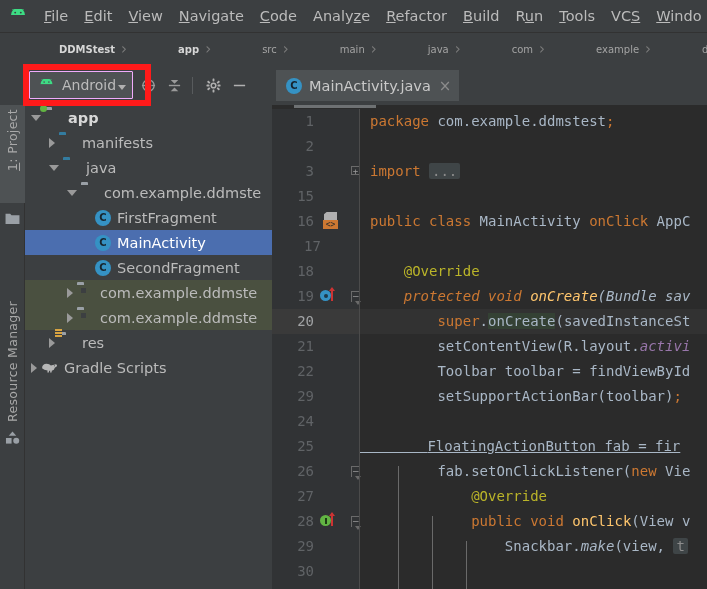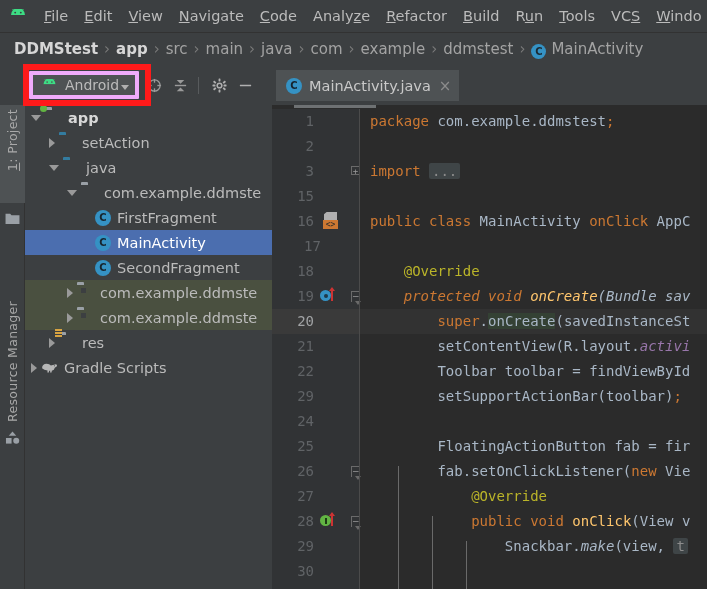--- a/index.html
+++ b/index.html
@@ -38,21 +38,21 @@
   .menu-item .mn { text-decoration: underline; }
 
   
   #breadcrumb {
     position: absolute; left: 0; top: 33px; width: 707px; height: 32px;
     background: #3c3f41;
     display: flex; align-items: center;
     white-space: nowrap; overflow: hidden;
     padding-left: 14px;
   }
-  .crumb { color: #a3a3a3; font-size: 15px; }
+  .crumb { color: #a3a3a3; font-size: 10px; margin-left: 45px; }
   .crumb.strong { color: #d6d6d6; font-weight: bold; }
   .crumb-sep { color: #7a7a7a; font-size: 15px; margin: 0 6px; }
   .crumb-cicon {
     display: inline-flex; align-items: center; justify-content: center;
     width: 15px; height: 15px; border-radius: 50%;
     background: #3592c4; color: #1b2a33;
     font-size: 10px; font-weight: bold;
     margin-right: 5px; position: relative; top: 2px;
     font-family: "DejaVu Sans", sans-serif;
   }
@@ -64,21 +64,21 @@
   }
   #tw-header {
     position: absolute; left: 25px; top: 0px; width: 247px; height: 40px;
     background: #3c3f41;
     display: flex; align-items: center;
   }
   #android-tab {
     display: flex; align-items: center;
     height: 28px; padding: 0 6px 0 8px;
     background: #4e5254;
-    border: 4px solid #f0abfc;
+    border: 1px solid #f0abfc;
     margin-left: 4px;
     border-radius: 1px;
   }
   #android-tab .lbl { color: #bbbbbb; font-size: 14px; margin-left: 7px; }
   .tri-down {
     width: 0; height: 0;
     border-left: 4.5px solid transparent;
     border-right: 4.5px solid transparent;
     border-top: 5px solid #b0b0b0;
     margin-left: 2px; position: relative; top: 2px;
@@ -460,21 +460,21 @@
 
     <div class="row bold ind0">
       <span class="twisty open"></span>
       <span class="ic"><span class="folder-grey folder-app"></span></span>
       <span class="label">app</span>
     </div>
 
     <div class="row ind1">
       <span class="twisty"></span>
       <span class="ic"><span class="folder-blue"></span></span>
-      <span class="label">setAction</span>
+      <span class="label">manifests</span>
     </div>
 
     <div class="row ind1">
       <span class="twisty open"></span>
       <span class="ic"><span class="folder-blue"></span></span>
       <span class="label">java</span>
     </div>
 
     <div class="row ind2">
       <span class="twisty open"></span>
@@ -590,21 +590,21 @@
       <div class="cline" style="position:absolute; top:75px; left:10px;"></div>
       <div class="cline" style="position:absolute; top:100px; left:10px;"><span class="kw">public class </span><span class="pun">MainActivity</span><span class="kw"> onClick </span><span class="pun">AppC</span></div>
       <div class="cline" style="position:absolute; top:125px; left:10px;"></div>
       <div class="cline" style="position:absolute; top:150px; left:10px;">    <span class="ann">@Override</span></div>
       <div class="cline" style="position:absolute; top:175px; left:10px;font-style:italic;">    <span class="kw">protected void </span><span class="fn">onCreate</span><span class="pun">(Bundle sav</span></div>
       <div class="cline" style="position:absolute; top:200px; left:10px;">        <span class="kw">super</span><span class="pun">.</span><span class="hl-ident">onCreate</span><span class="pun">(savedInstanceSt</span></div>
       <div class="cline" style="position:absolute; top:225px; left:10px;">        <span class="pun">setContentView(R.layout.</span><span class="fld">activi</span></div>
       <div class="cline" style="position:absolute; top:250px; left:10px;">        <span class="pun">Toolbar toolbar = findViewById</span></div>
       <div class="cline" style="position:absolute; top:275px; left:10px;">        <span class="pun">setSupportActionBar(toolbar)</span><span class="kw">;</span></div>
       <div class="cline" style="position:absolute; top:300px; left:10px;"></div>
-      <div class="cline" style="position:absolute; top:325px; left:10px;">        <span class="pun">FloatingActionButton fab = fir</span></div>
+      <div class="cline" style="position:absolute; top:325px; left:0;text-decoration:underline;">        <span class="pun">FloatingActionButton fab = fir</span></div>
       <div class="cline" style="position:absolute; top:350px; left:10px;">        <span class="pun">fab.setOnClickListener(</span><span class="kw">new </span><span class="pun">Vie</span></div>
       <div class="cline" style="position:absolute; top:375px; left:10px;">            <span class="ann">@Override</span></div>
       <div class="cline" style="position:absolute; top:400px; left:10px;">            <span class="kw">public void </span><span class="fn">onClick</span><span class="pun">(View v</span></div>
       <div class="cline" style="position:absolute; top:425px; left:10px;">                <span class="pun">Snackbar.</span><span class="mth">make</span><span class="pun">(view, </span><span class="fold-badge">t</span></div>
 
       <div class="fold-line" style="left:38px; top:357px; height:127px;"></div>
       <div class="fold-line" style="left:72px; top:407px; height:77px;"></div>
       <div class="fold-line" style="left:106px; top:432px; height:52px;"></div>
     </div>
   </div>

